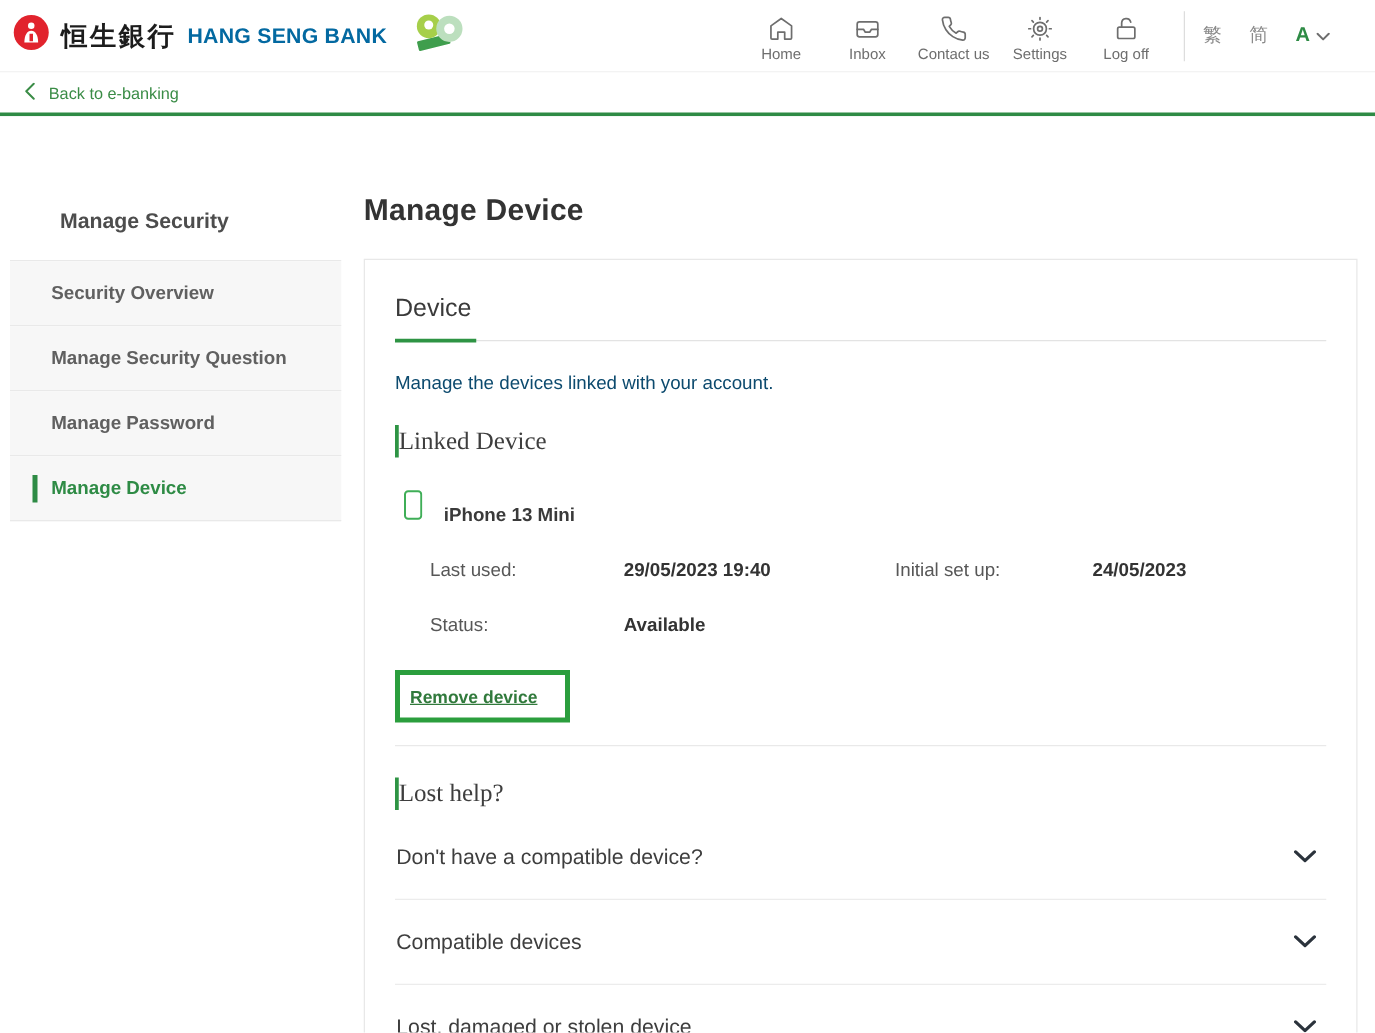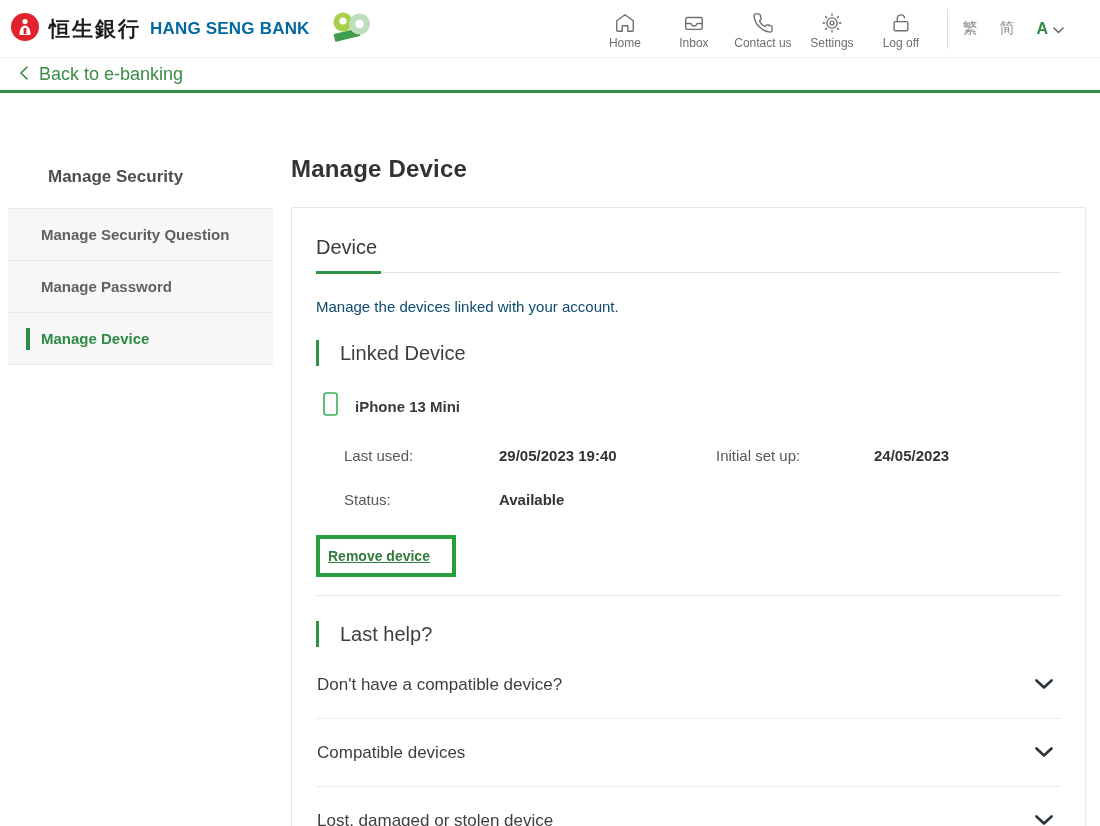--- a/index.html
+++ b/index.html
@@ -24,21 +24,21 @@
   .lang { display:flex; align-items:center; gap:22px; }
   .lang-zh { font-size:15px; color:#8a8a8a; cursor:pointer;
     font-family:"Liberation Serif", serif; }
   .lang-a { font-size:16px; font-weight:bold; color:#2e8b45; cursor:pointer;
     display:flex; align-items:center; gap:5px; }
 
   
   .back-bar { height:35px; background:#fff; border-bottom:3px solid #2e8b45;
     display:flex; align-items:center; padding-left:20px; }
   .back-link { display:flex; align-items:center; gap:11px; color:#3a8c46;
-    font-size:18px; cursor:pointer; }
+    font-size:13px; cursor:pointer; }
 
   
   .content { position:relative; height:730px; background:#fff; }
 
   .sidebar { position:absolute; left:8px; top:74px; width:265px; }
   .sidebar-title { font-size:17px; font-weight:bold; color:#4d4d4d;
     margin:0 0 21px 40px; }
   .sidebar-list { border-top:1px solid #e9e9e9; }
   .sidebar-item { position:relative; height:52px; display:flex; align-items:center;
     padding-left:33px; background:#f7f7f7; border-bottom:1px solid #e9e9e9;
@@ -53,24 +53,24 @@
     letter-spacing:.2px; }
   .card { margin-top:24px; width:795px; height:700px; background:#fff;
     border:1px solid #e8e8e8; padding:28px 24px 0 24px; }
 
   .tab-row { border-bottom:1px solid #e3e3e3; }
   .tab { display:inline-block; font-size:20px; color:#3a3a3a; padding:0 4px 12px 0;
     border-bottom:3px solid #2e9444; margin-bottom:-2px; min-width:62px; cursor:pointer; }
 
   .card-desc { margin-top:25px; font-size:15px; color:#0c4a6e; }
 
-  .section-h { border-left:3px solid #2e9444; padding-left:21px; font-size:20px;
-    color:#3e3e3e; margin-top:25px; line-height:26px; }
-
-  .device-row { margin-top:26px; display:flex; align-items:center; gap:17px;
+  .section-h { border-left:3px solid #2e9444; padding-left:0; font-size:20px;
+    color:#3e3e3e; margin-top:25px; line-height:26px;font-family:Liberation Serif, serif; }
+
+  .device-row { margin-top:26px; display:flex; align-items:flex-end; gap:17px;
     padding-left:7px; }
   .device-name { font-size:15px; font-weight:bold; color:#3a3a3a; }
 
   .fields { margin-top:27px; font-size:15px; }
   .field-row { display:flex; margin-bottom:27px;margin-left:28px; }
   .f-label { color:#575757; }
   .f-l1 { width:155px; }
   .f-v1 { width:217px; font-weight:bold; color:#333; }
   .f-l2 { width:158px; }
   .f-v2 { font-weight:bold; color:#333; }
@@ -188,20 +188,24 @@
   </span>
 </div>
 
 <div class="content">
 
   <div class="sidebar">
     <div class="sidebar-title">Manage Security</div>
     <div class="sidebar-list">
       <div class="sidebar-item">
 
+        <span>Security Overview</span>
+      </div>
+      <div class="sidebar-item">
+
         <span>Manage Security Question</span>
       </div>
       <div class="sidebar-item">
 
         <span>Manage Password</span>
       </div>
       <div class="sidebar-item active">
         <span class="active-bar"></span>
         <span>Manage Device</span>
       </div>
@@ -241,21 +245,21 @@
           <span class="f-v1">Available</span>
         </div>
       </div>
 
       <div class="remove-box">
         <span class="remove-link">Remove device</span>
       </div>
 
       <div class="hr"></div>
 
-      <div class="section-h">Last help?</div>
+      <div class="section-h">Lost help?</div>
 
       <div class="accordion">
         <div class="acc-item">
           <span>Don't have a compatible device?</span>
           <span>
             <svg width="18" height="11" viewBox="0 0 18 11" fill="none" stroke="#2b333c" stroke-width="2.6" stroke-linecap="round" stroke-linejoin="round">
               <polyline points="1.5,1.5 9,8.5 16.5,1.5"></polyline>
             </svg>
           </span>
         </div>

